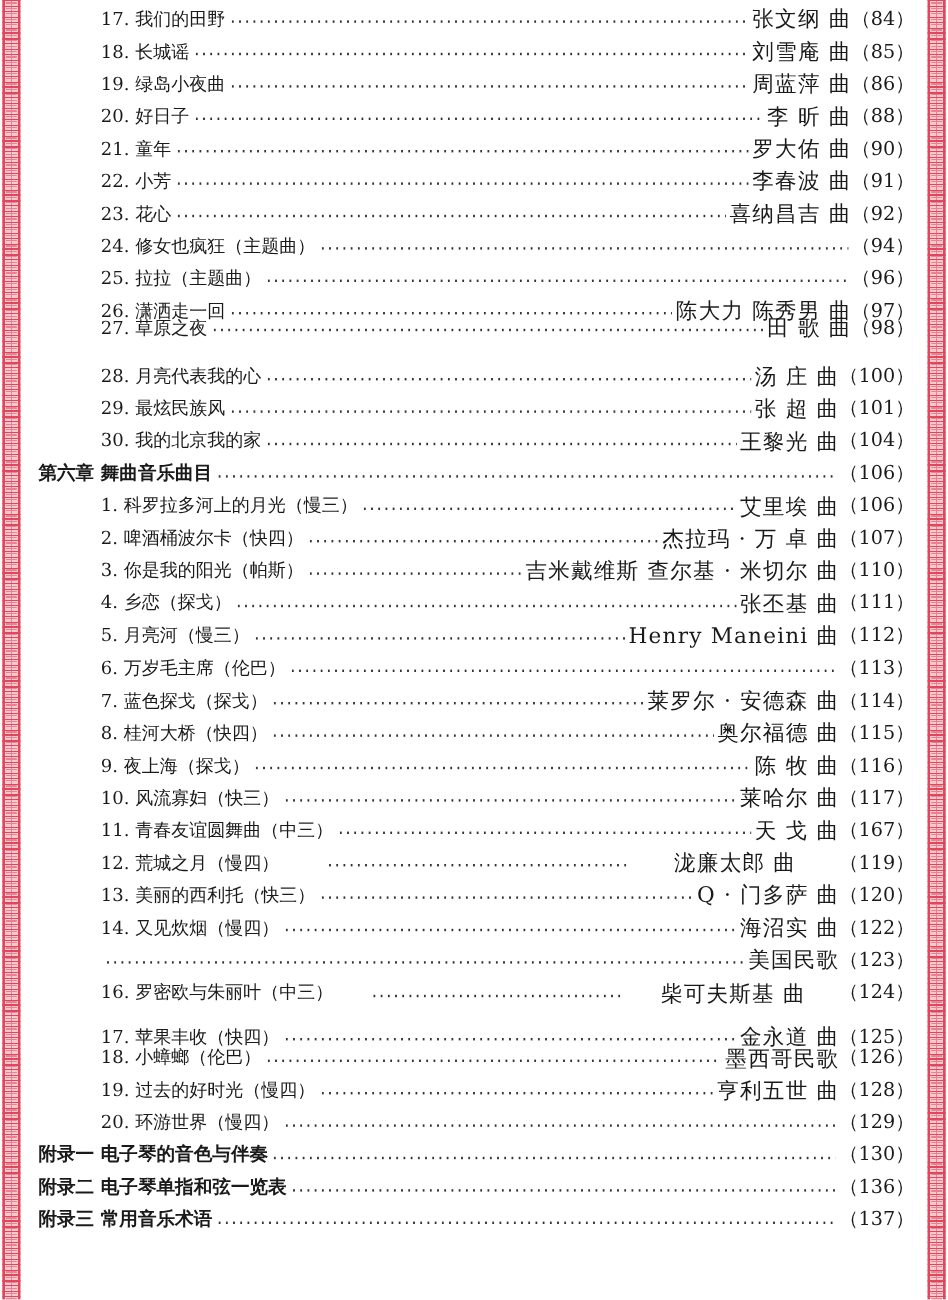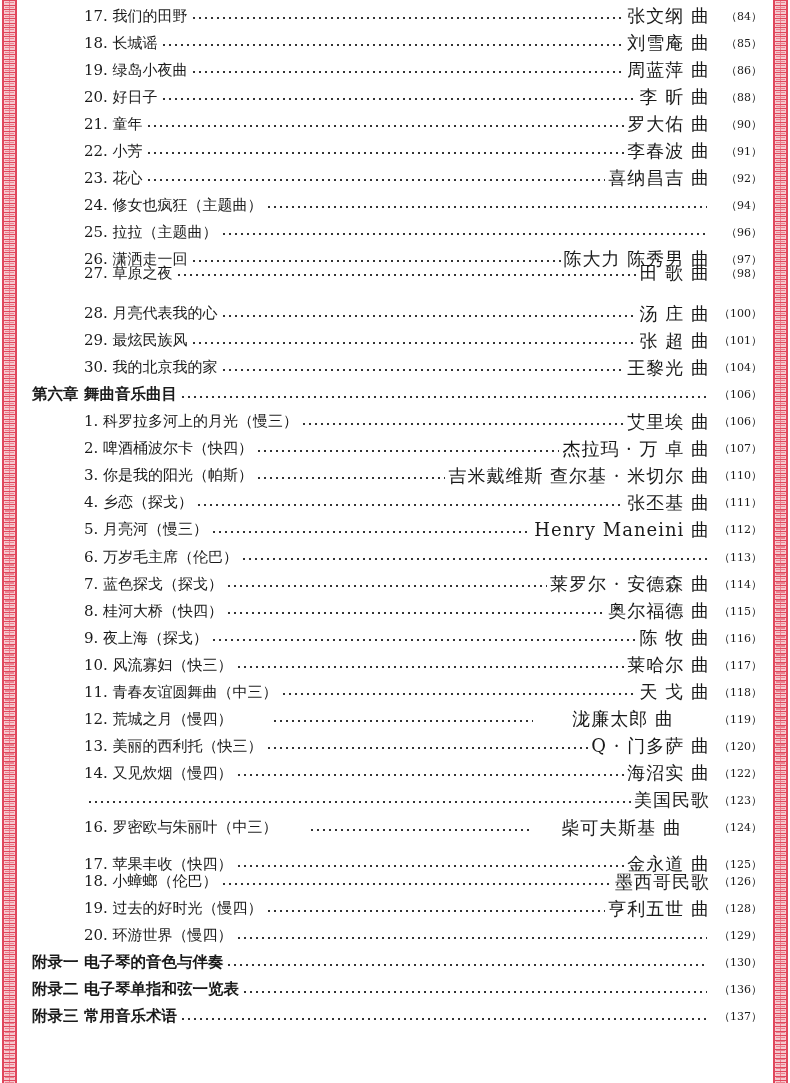--- a/index.html
+++ b/index.html
@@ -21,21 +21,21 @@
 
   .toc { position:absolute; left:0; top:3px; width:790px; }
   .row { position:absolute; height:26px; display:flex; align-items:center; font-size:15px; white-space:nowrap; }
   .row.item { left:84px; right:28px; }
   .row.heading { left:32px; right:28px; font-family:"DejaVu Sans","Liberation Sans",sans-serif; font-weight:bold; font-size:15.5px; }
   .title { flex:0 0 auto; }
   .leader { flex:1 1 auto; margin:0 3px; height:2px; align-self:center; margin-top:4px;
     background-image:radial-gradient(circle, #333 0.9px, transparent 1.1px);
     background-size:6px 2px; background-repeat:repeat-x; }
   .composer { flex:0 0 auto; font-size:18px; letter-spacing:1px; }
-  .page { flex:0 0 auto; font-size:11px; min-width:52px; text-align:right; font-weight:normal;
+  .page { flex:0 0 auto; font-size:16px; min-width:52px; text-align:right; font-weight:normal;
           font-family:"DejaVu Serif","Liberation Serif",serif; }
 </style>
 </head>
 <body>
 
 <div class="border left"></div>
 <div class="border right"></div>
 
 <div class="toc" id="toc">
     <div class="row item" style="top: 0px;">
@@ -181,21 +181,21 @@
     <div class="row item" style="top: 649.2px;">
       <span class="title">10. 风流寡妇（快三）</span>
       <span class="leader"></span>
       <span class="composer">莱哈尔  曲</span>
       <span class="page">（117）</span>
     </div>
     <div class="row item" style="top: 676.25px;">
       <span class="title">11. 青春友谊圆舞曲（中三）</span>
       <span class="leader"></span>
       <span class="composer">天  戈  曲</span>
-      <span class="page">（118）</span>
+      <span class="page">（167）</span>
     </div>
     <div class="row item" style="top: 703.3px; gap: 36px;">
       <span class="title">12. 荒城之月（慢四）</span>
       <span class="leader"></span>
       <span class="composer">泷廉太郎  曲</span>
       <span class="page">（119）</span>
     </div>
     <div class="row item" style="top: 730.35px;">
       <span class="title">13. 美丽的西利托（快三）</span>
       <span class="leader"></span>

